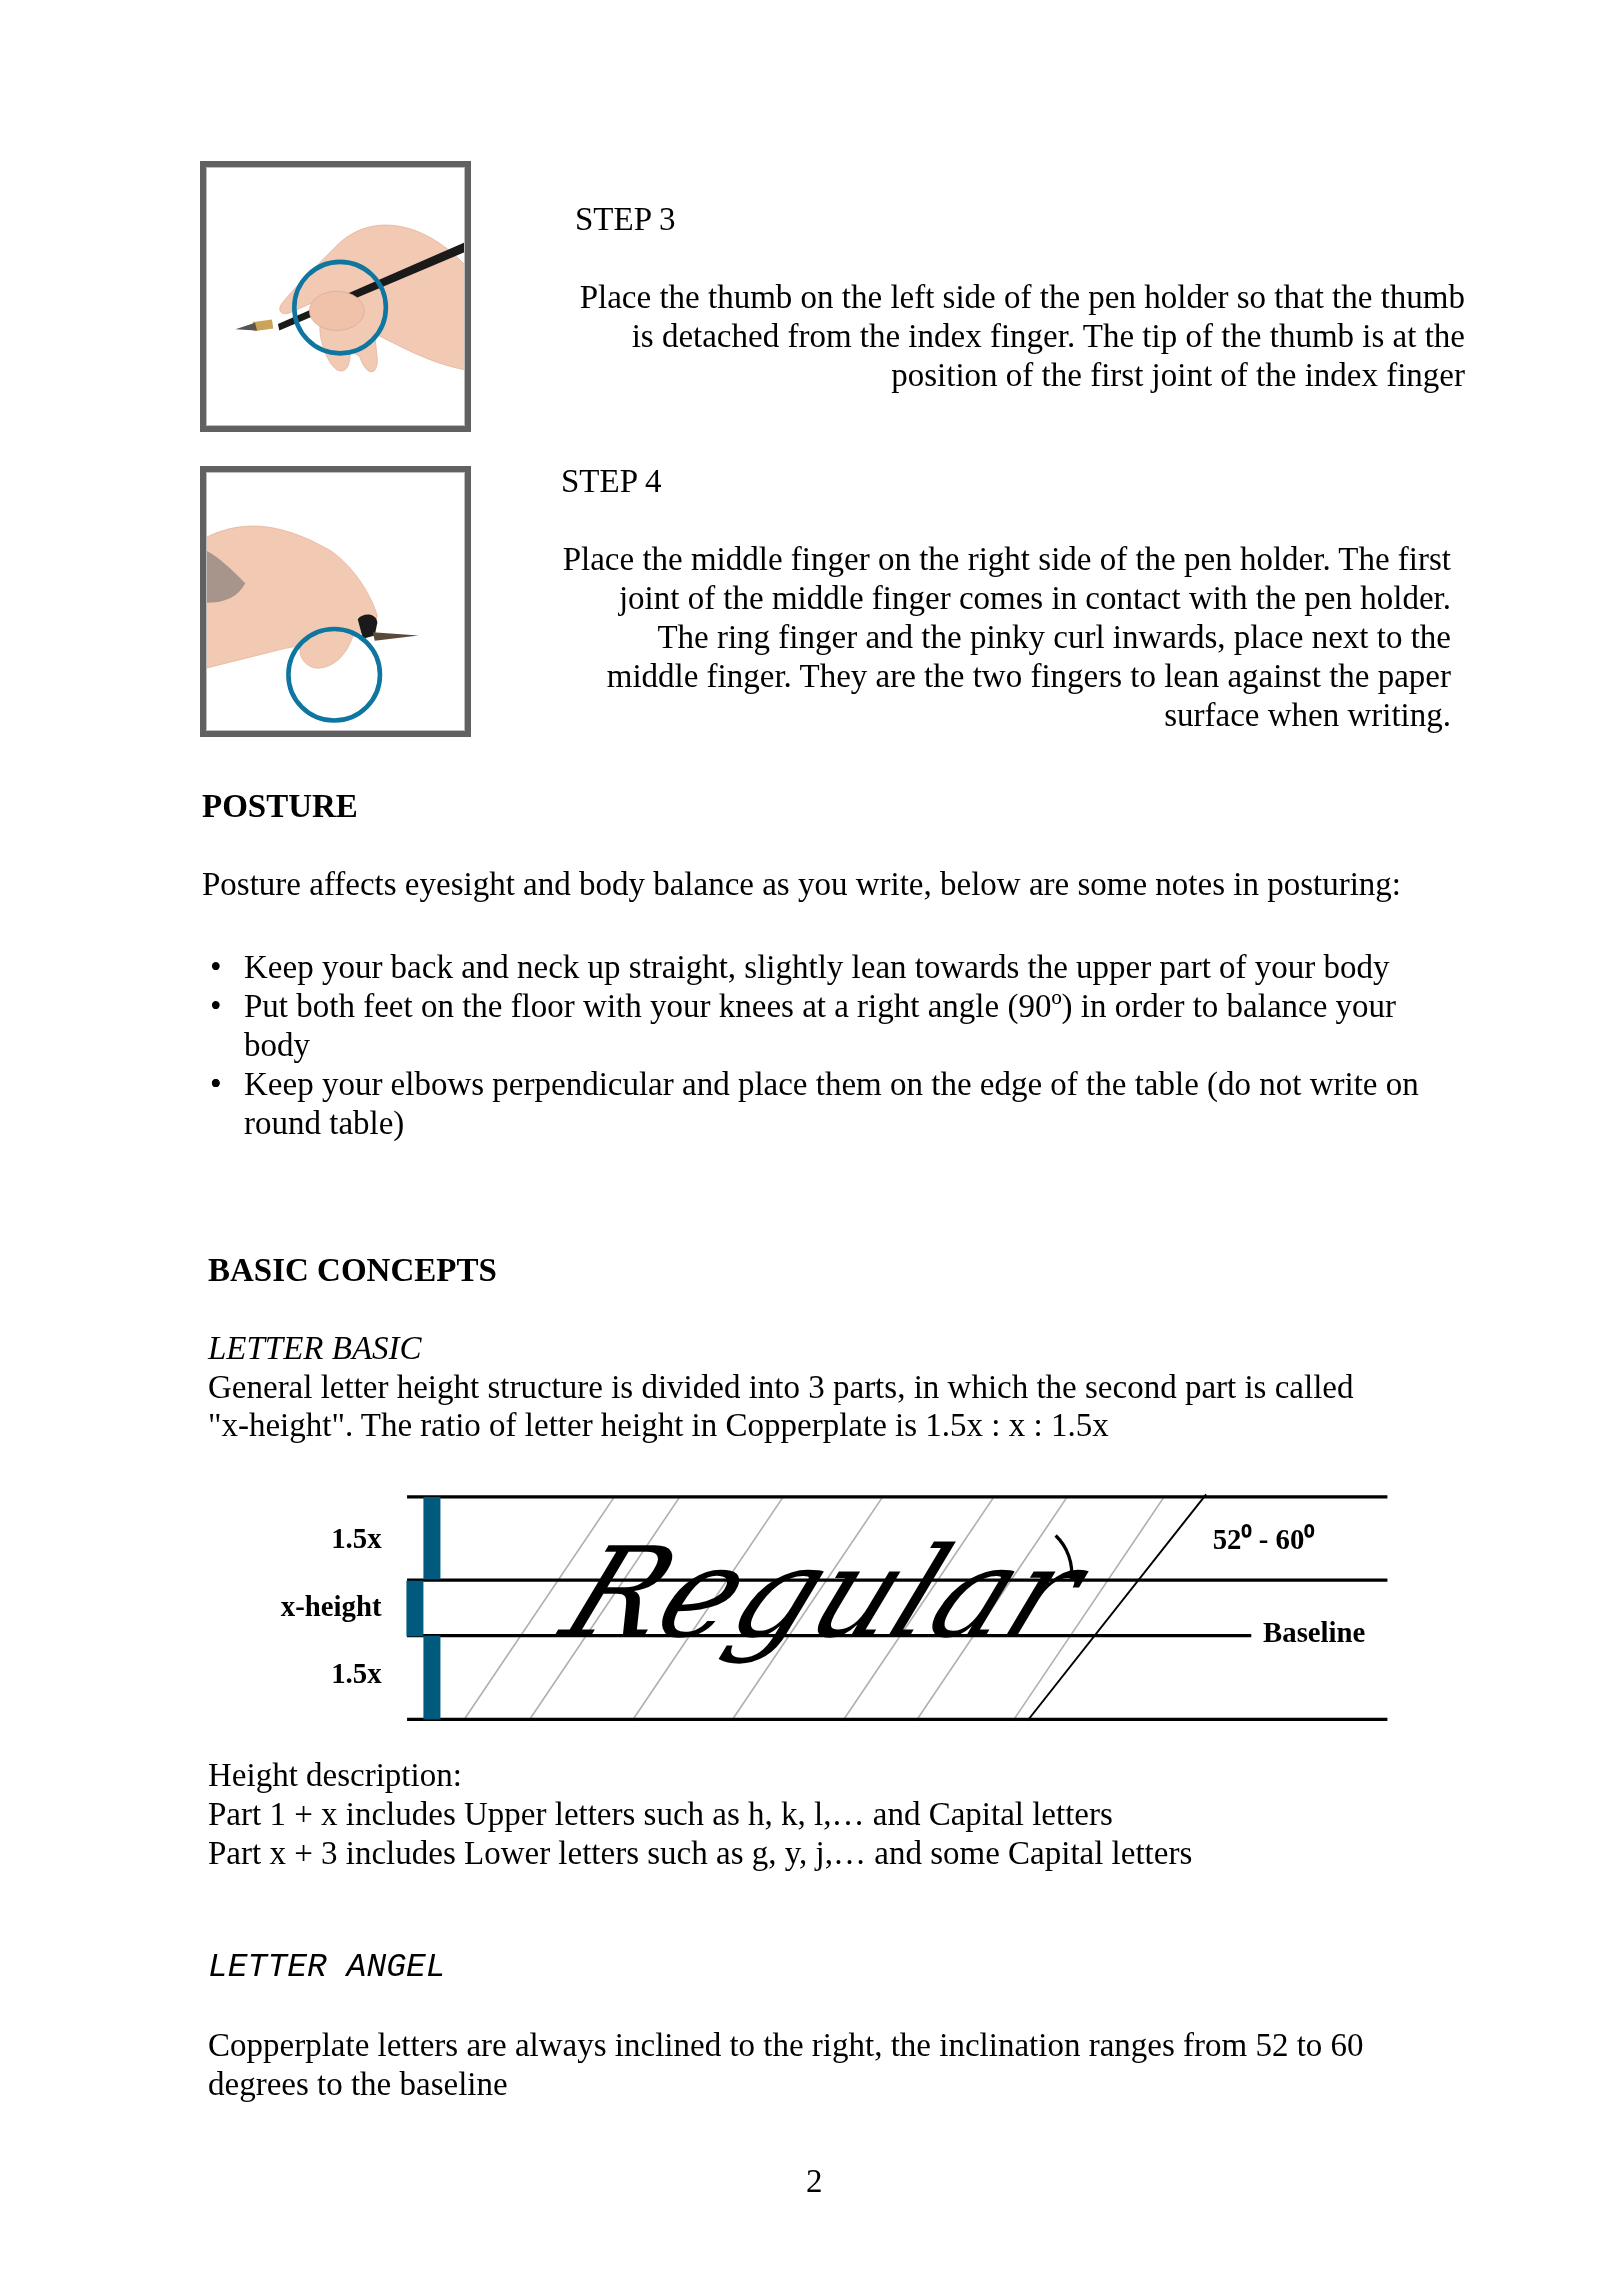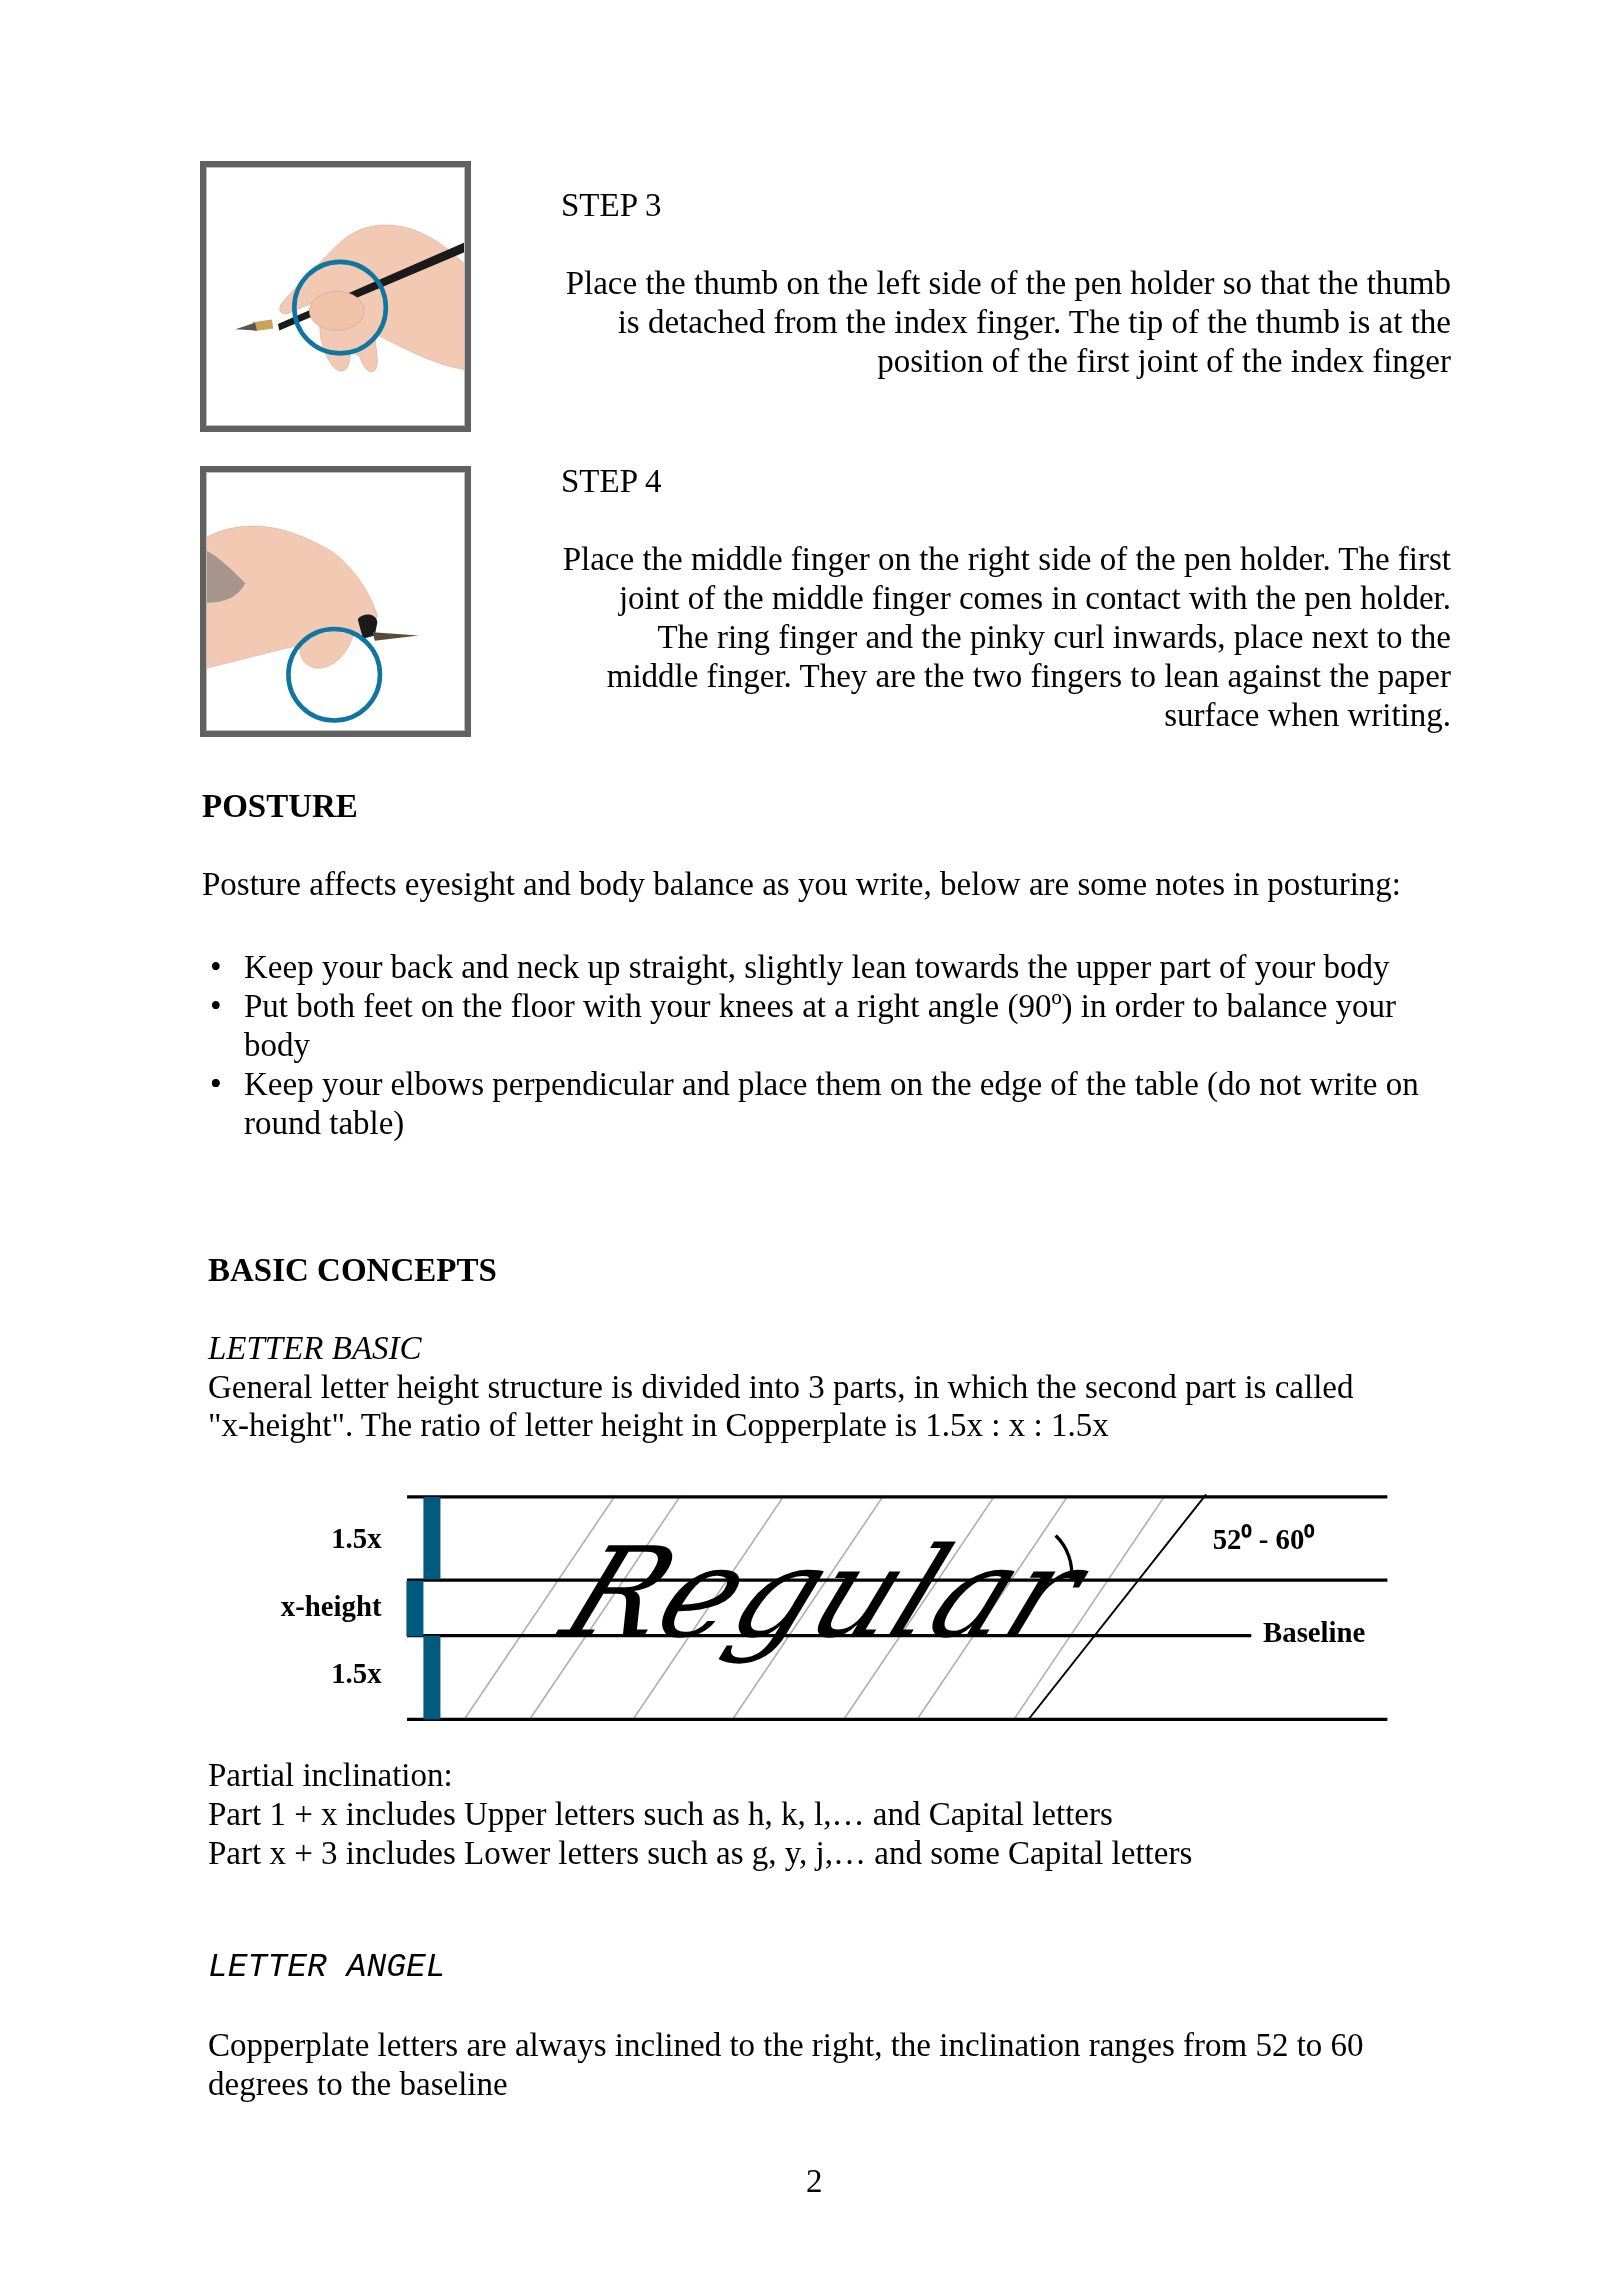--- a/index.html
+++ b/index.html
@@ -40,21 +40,21 @@
     <rect x="72" y="235" width="30" height="14" fill="#c9a45a" transform="rotate(-8 87 242)"></rect>
     <path d="M45 248 L75 238 L78 250 Z" fill="#555"></path>
 
     <ellipse cx="200" cy="220" rx="42" ry="30" fill="#f0c2aa" stroke="#d9a58c" stroke-width="1"></ellipse>
 
     <circle cx="205" cy="215" r="70" fill="none" stroke="#0e76a0" stroke-width="7"></circle>
   </svg>
   <div class="inner"></div>
 </div>
 
-<div class="step-block" style="top:186px;">
+<div class="step-block" style="top:200px;margin-left:14px;">
   <div class="step-title">STEP 3</div>
   <div class="step-body">Place the thumb on the left side of the pen holder so that the thumb is detached from the index finger. The tip of the thumb is at the position of the first joint of the index finger</div>
 </div>
 
 <div class="frame" style="left:200px; top:466px;">
   <svg viewBox="0 0 396 396">
     <path d="M0 100 C60 70 120 80 190 120 C220 140 250 180 262 220 L255 240 L225 250 C215 280 195 300 170 300 C150 298 140 280 145 265 L120 270 C80 280 40 290 0 300 Z" fill="#f2c9b3" stroke="#e0ab93" stroke-width="1"></path>
     <path d="M0 120 C20 130 40 150 60 170 C50 190 30 200 0 200 Z" fill="#6a6a6a" opacity="0.55"></path>
     <path d="M232 225 C240 215 260 215 262 230 L258 250 L240 255 Z" fill="#1a1a1a"></path>
     <path d="M255 245 L325 250 L258 258 Z" fill="#5a4a3a"></path>
@@ -112,21 +112,21 @@
   <text x="860" y="2500" font-family="'DejaVu Serif', serif" font-style="italic" font-size="190" fill="#000" transform="skewX(-22) translate(1000 0)">Regular</text>
 
   <text class="dlabel" x="583" y="2366" text-anchor="end">1.5x</text>
   <text class="dlabel" x="583" y="2470" text-anchor="end">x-height</text>
   <text class="dlabel" x="583" y="2572" text-anchor="end">1.5x</text>
   <text class="dlabel" x="1853" y="2368">52⁰ - 60⁰</text>
   <text class="dlabel" x="1930" y="2510">Baseline</text>
 </svg>
 
 <div class="lines" style="top:1756px;">
-  <div>Partial inclination:</div>
+  <div>Height description:</div>
   <div>Part 1 + x includes Upper letters such as h, k, l,… and Capital letters</div>
   <div>Part x + 3 includes Lower letters such as g, y, j,… and some Capital letters</div>
 </div>
 
 <div class="abs txt ital" style="left:208px; top:1948px;font-family:Liberation Mono, monospace;">LETTER ANGEL</div>
 <div class="abs txt" style="left:208px; top:2026px;">Copperplate letters are always inclined to the right, the inclination ranges from 52 to 60</div>
 <div class="abs txt" style="left:208px; top:2065px;">degrees to the baseline</div>
 
 <div class="abs txt" style="left:806px; top:2162px;">2</div>
 

